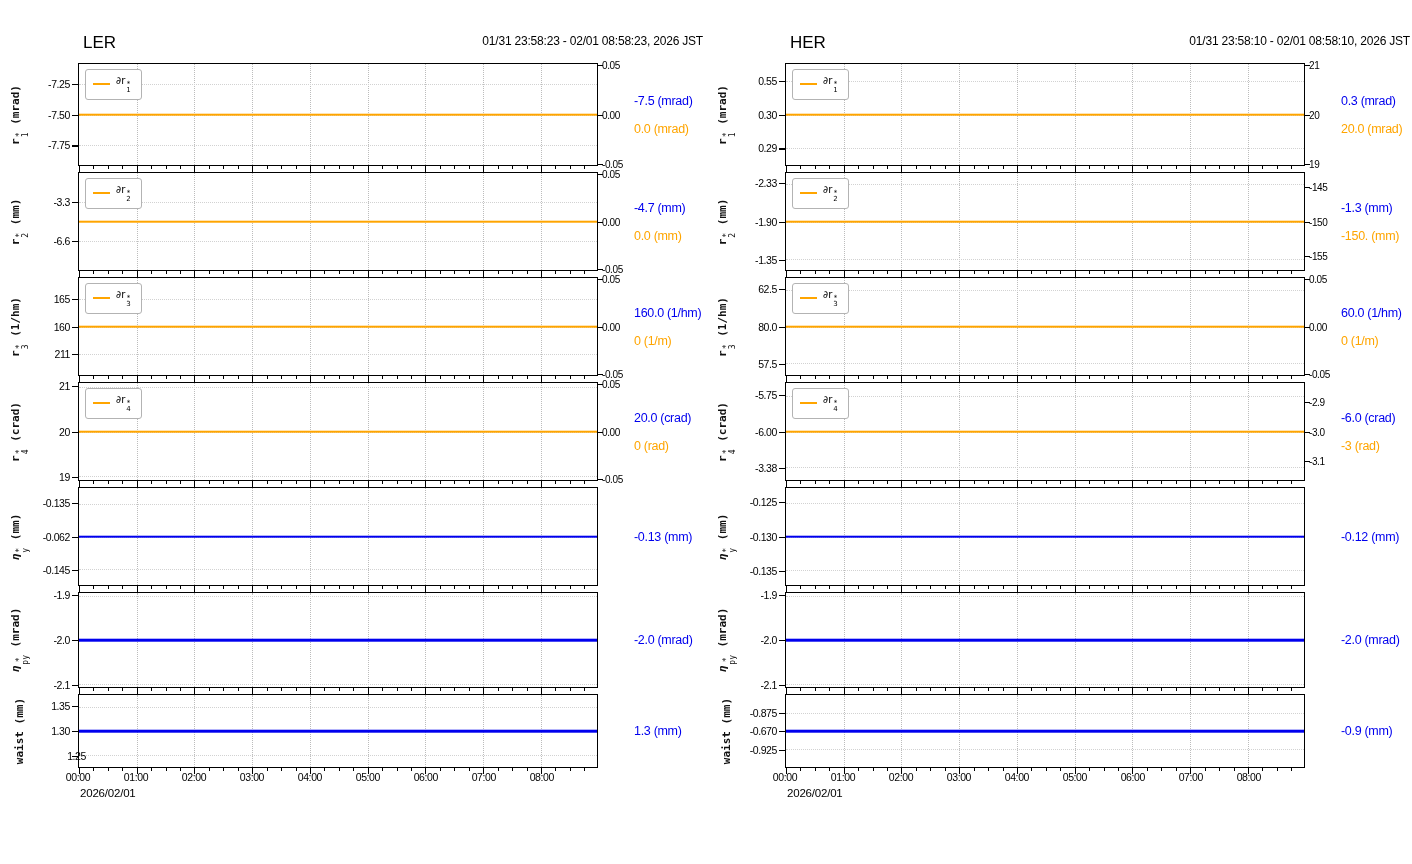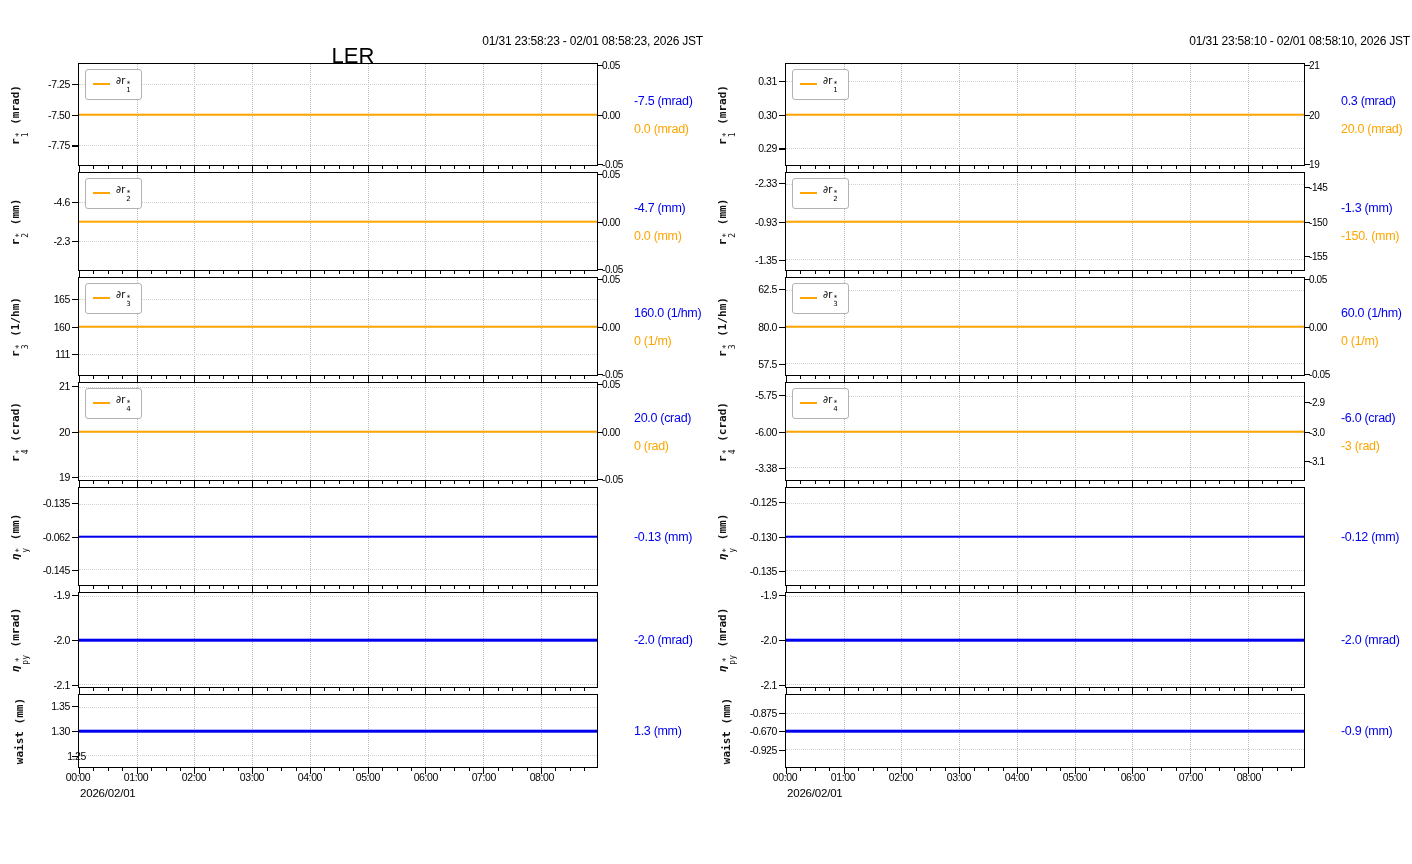--- a/index.html
+++ b/index.html
@@ -1,20 +1,20 @@
 <!DOCTYPE html>
 <html><head>
 <meta charset="utf-8">
 <style>
   html,body{margin:0;padding:0;background:#fff;}
   .canvas{position:relative;width:1412px;height:864px;background:#fff;overflow:hidden;
           font-family:"Liberation Sans",sans-serif;color:#000;}
   .panel{position:absolute;top:0;width:706px;height:864px;}
-  .panel-title{position:absolute;top:28px;left:78px;width:520px;margin:15px;text-align:center;
-               font-size:22px;font-weight:500;font-family:"Liberation Sans",sans-serif;}
+  .panel-title{position:absolute;top:28px;left:78px;width:520px;margin:5px;text-align:left;
+               font-size:17px;font-weight:500;font-family:"Liberation Sans",sans-serif;}
   .time-range{position:absolute;top:34px;right:3px;font-size:12px;letter-spacing:-0.2px;}
   .date-label{position:absolute;top:787px;left:80px;font-size:11.5px;letter-spacing:-0.2px;}
   .plot-box{position:absolute;border:1.2px solid #000;box-sizing:border-box;background:#fff;}
   .vgrid{position:absolute;top:0;bottom:0;width:0;border-left:1px dotted #bcbcbc;}
   .hgrid{position:absolute;left:0;right:0;height:0;border-top:1px dotted #d2d2d2;}
   .dline{position:absolute;left:0;right:0;top:50%;transform:translateY(-50%);height:2.6px;}
   .btick{position:absolute;width:1px;background:#000;}
   .tickmark{position:absolute;background:#000;height:1.2px;}
   .ytick{position:absolute;width:58px;text-align:right;font-size:10.5px;letter-spacing:-0.4px;
          transform:translateY(-50%);white-space:nowrap;}
@@ -169,23 +169,23 @@
         <div class="btick" style="left: 97.5474%; bottom: -4px; height: 3px;"></div>
         <div class="dline" style="background: rgb(255, 165, 0);"></div>
         <div class="legend">
           <span class="legend-line" style="background: rgb(255, 165, 0);"></span>
           <span class="legend-label"><span>∂r</span><span class="sx">
               <span class="sup">*</span>
               <span class="sub">2</span>
             </span></span>
         </div>
       </div>
-      <div class="ytick" style="left: 12px; top: 201.7px;">-4.6</div>
+      <div class="ytick" style="left: 12px; top: 201.7px;">-3.3</div>
       <div class="tickmark" style="left: 72px; top: 201.7px; width: 6px;"></div>
-      <div class="ytick" style="left: 12px; top: 241.3px;">-2.3</div>
+      <div class="ytick" style="left: 12px; top: 241.3px;">-6.6</div>
       <div class="tickmark" style="left: 72px; top: 241.3px; width: 6px;"></div>
       <div class="rtick" style="left: 602px; top: 173.98px;">0.05</div>
       <div class="tickmark" style="left: 598px; top: 173.98px; width: 5px;"></div>
       <div class="rtick" style="left: 602px; top: 221.5px;">0.00</div>
       <div class="tickmark" style="left: 598px; top: 221.5px; width: 5px;"></div>
       <div class="rtick" style="left: 602px; top: 269.02px;">-0.05</div>
       <div class="tickmark" style="left: 598px; top: 269.02px; width: 5px;"></div>
       <div class="ylabel" style="left: 19px; top: 221.5px;"><span>r</span><span class="sx">
           <span class="sup">*</span>
           <span class="sub">2</span>
@@ -246,21 +246,21 @@
           <span class="legend-label"><span>∂r</span><span class="sx">
               <span class="sup">*</span>
               <span class="sub">3</span>
             </span></span>
         </div>
       </div>
       <div class="ytick" style="left: 12px; top: 298.78px;">165</div>
       <div class="tickmark" style="left: 72px; top: 298.78px; width: 6px;"></div>
       <div class="ytick" style="left: 12px; top: 326.5px;">160</div>
       <div class="tickmark" style="left: 72px; top: 326.5px; width: 6px;"></div>
-      <div class="ytick" style="left: 12px; top: 354.22px;">111</div>
+      <div class="ytick" style="left: 12px; top: 354.22px;">211</div>
       <div class="tickmark" style="left: 72px; top: 354.22px; width: 6px;"></div>
       <div class="rtick" style="left: 602px; top: 278.98px;">0.05</div>
       <div class="tickmark" style="left: 598px; top: 278.98px; width: 5px;"></div>
       <div class="rtick" style="left: 602px; top: 326.5px;">0.00</div>
       <div class="tickmark" style="left: 598px; top: 326.5px; width: 5px;"></div>
       <div class="rtick" style="left: 602px; top: 374.02px;">-0.05</div>
       <div class="tickmark" style="left: 598px; top: 374.02px; width: 5px;"></div>
       <div class="ylabel" style="left: 19px; top: 326.5px;"><span>r</span><span class="sx">
           <span class="sup">*</span>
           <span class="sub">3</span>
@@ -527,20 +527,21 @@
       <div class="xtick" style="left: 171.942px; top: 771px;">02:00</div>
       <div class="xtick" style="left: 229.913px; top: 771px;">03:00</div>
       <div class="xtick" style="left: 287.884px; top: 771px;">04:00</div>
       <div class="xtick" style="left: 345.855px; top: 771px;">05:00</div>
       <div class="xtick" style="left: 403.826px; top: 771px;">06:00</div>
       <div class="xtick" style="left: 461.797px; top: 771px;">07:00</div>
       <div class="xtick" style="left: 519.768px; top: 771px;">08:00</div>
     </section>
 
   <section class="panel" style="left:707px">
+    <h1 class="panel-title">HER</h1>
     <div class="time-range">01/31 23:58:10 - 02/01 08:58:10, 2026 JST</div>
     <div class="date-label">2026/02/01</div>
   <div class="plot-box" style="left: 78px; top: 63px; width: 520px; height: 103px;">
         <div class="vgrid" style="left: 11.1483%;"></div>
         <div class="vgrid" style="left: 22.2965%;"></div>
         <div class="vgrid" style="left: 33.4448%;"></div>
         <div class="vgrid" style="left: 44.5931%;"></div>
         <div class="vgrid" style="left: 55.7414%;"></div>
         <div class="vgrid" style="left: 66.8896%;"></div>
         <div class="vgrid" style="left: 78.0379%;"></div>
@@ -586,21 +587,21 @@
         <div class="btick" style="left: 97.5474%; bottom: -4px; height: 3px;"></div>
         <div class="dline" style="background: rgb(255, 165, 0);"></div>
         <div class="legend">
           <span class="legend-line" style="background: rgb(255, 165, 0);"></span>
           <span class="legend-label"><span>∂r</span><span class="sx">
               <span class="sup">*</span>
               <span class="sub">1</span>
             </span></span>
         </div>
       </div>
-      <div class="ytick" style="left: 12px; top: 80.51px;">0.31</div>
+      <div class="ytick" style="left: 12px; top: 80.51px;">0.55</div>
       <div class="tickmark" style="left: 72px; top: 80.51px; width: 6px;"></div>
       <div class="ytick" style="left: 12px; top: 114.5px;">0.30</div>
       <div class="tickmark" style="left: 72px; top: 114.5px; width: 6px;"></div>
       <div class="ytick" style="left: 12px; top: 148.49px;">0.29</div>
       <div class="tickmark" style="left: 72px; top: 148.49px; width: 6px;"></div>
       <div class="rtick" style="left: 602px; top: 65.06px;">21</div>
       <div class="tickmark" style="left: 598px; top: 65.06px; width: 5px;"></div>
       <div class="rtick" style="left: 602px; top: 114.5px;">20</div>
       <div class="tickmark" style="left: 598px; top: 114.5px; width: 5px;"></div>
       <div class="rtick" style="left: 602px; top: 163.94px;">19</div>
@@ -663,21 +664,21 @@
         <div class="legend">
           <span class="legend-line" style="background: rgb(255, 165, 0);"></span>
           <span class="legend-label"><span>∂r</span><span class="sx">
               <span class="sup">*</span>
               <span class="sub">2</span>
             </span></span>
         </div>
       </div>
       <div class="ytick" style="left: 12px; top: 182.89px;">-2.33</div>
       <div class="tickmark" style="left: 72px; top: 182.89px; width: 6px;"></div>
-      <div class="ytick" style="left: 12px; top: 221.5px;">-0.93</div>
+      <div class="ytick" style="left: 12px; top: 221.5px;">-1.90</div>
       <div class="tickmark" style="left: 72px; top: 221.5px; width: 6px;"></div>
       <div class="ytick" style="left: 12px; top: 260.11px;">-1.35</div>
       <div class="tickmark" style="left: 72px; top: 260.11px; width: 6px;"></div>
       <div class="rtick" style="left: 602px; top: 186.85px;">-145</div>
       <div class="tickmark" style="left: 598px; top: 186.85px; width: 5px;"></div>
       <div class="rtick" style="left: 602px; top: 221.5px;">-150</div>
       <div class="tickmark" style="left: 598px; top: 221.5px; width: 5px;"></div>
       <div class="rtick" style="left: 602px; top: 256.15px;">-155</div>
       <div class="tickmark" style="left: 598px; top: 256.15px; width: 5px;"></div>
       <div class="ylabel" style="left: 19px; top: 221.5px;"><span>r</span><span class="sx">

